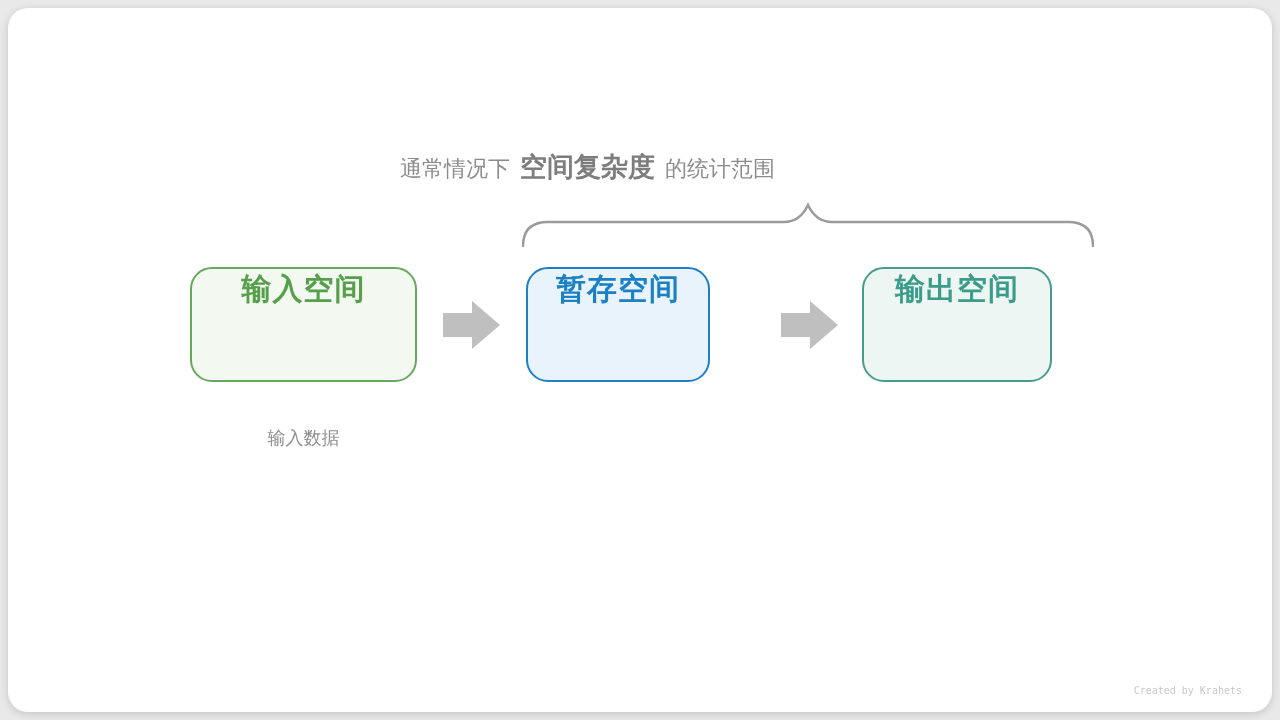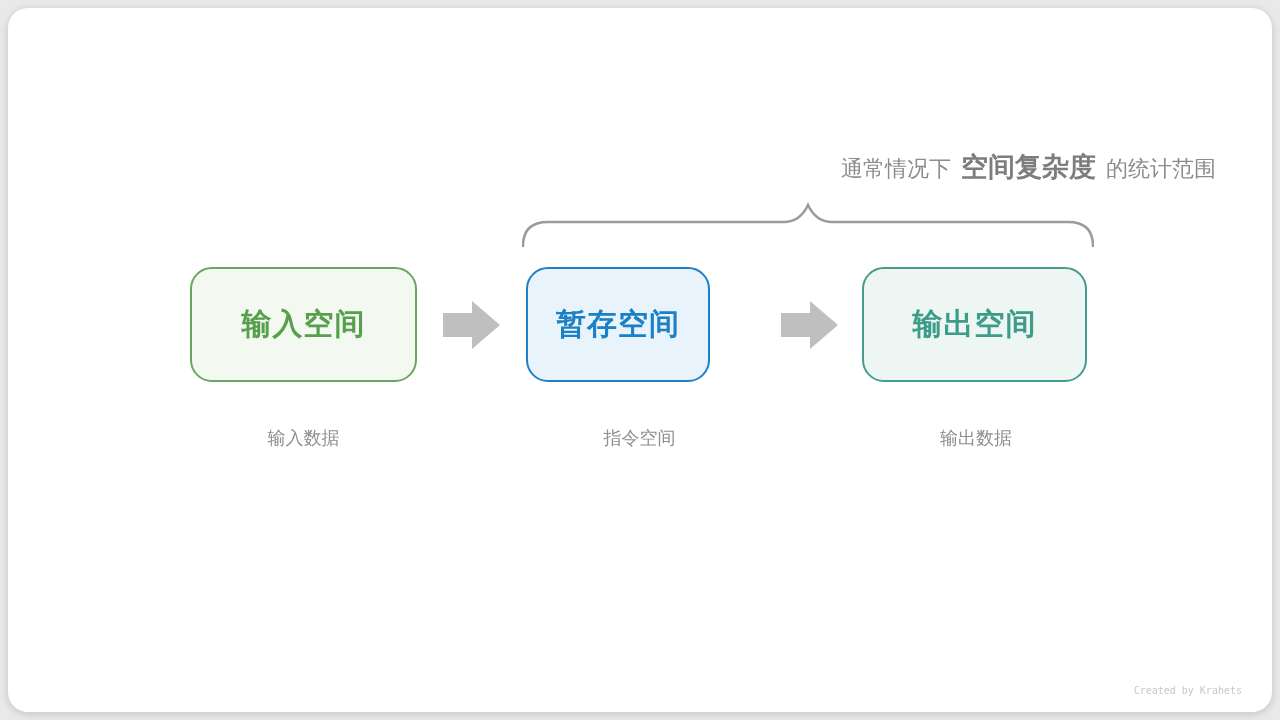--- a/index.html
+++ b/index.html
@@ -17,21 +17,21 @@
     background: #ffffff;
     border-radius: 20px;
     box-shadow: 0 2px 8px rgba(0,0,0,0.16);
   }
   
   .caption {
     position: absolute;
     top: 142px;
     left: 392px;
     width: 816px;
-    text-align: right;
+    text-align: left;
     line-height: 34px;
     color: #8c8c8c;
     font-size: 22px;
     white-space: nowrap;
   }
   .caption .hl {
     font-size: 27px;
     font-weight: bold;
     color: #7d7d7d;
     margin: 0 10px;
@@ -46,29 +46,29 @@
   }
   
   .box {
     position: absolute;
     top: 259px;
     height: 115px;
     box-sizing: border-box;
     border: 2px solid;
     border-radius: 22px;
     display: flex;
-    align-items: center;
+    align-items: flex-start;
     justify-content: center;
     font-size: 30px;
     font-weight: bold;
     letter-spacing: 1px;
   }
   .box-input  { left: 182px; width: 227px; background: #f3f9f1; border-color: #69a75e; color: #57a04b; }
   .box-temp   { left: 518px; width: 184px; background: #e9f3fb; border-color: #1e7fc5; color: #1b80c4; }
-  .box-output { left: 854px; width: 225px; background: #edf6f3; border-color: #459c8d; color: #3b9c8a; }
+  .box-output { left: 854px; width: 190px; background: #edf6f3; border-color: #459c8d; color: #3b9c8a; }
   
   .arrow {
     position: absolute;
     top: 292px;
     width: 58px;
     height: 50px;
   }
   .arrow-1 { left: 435px; }
   .arrow-2 { left: 773px; }
   
@@ -124,22 +124,18 @@
 
   <div class="box box-output">
     <span>输出空间</span>
   </div>
 
   <div class="label-col col-1">
     <div>输入数据</div>
   </div>
 
   <div class="label-col col-2">
-    <div>指令空间</div>
   </div>
 
-  <div class="label-col col-3">
-    <div>输出数据</div>
-  </div>
 
   <div class="credit">Created by Krahets</div>
 
 </div>
 
 </body></html>

